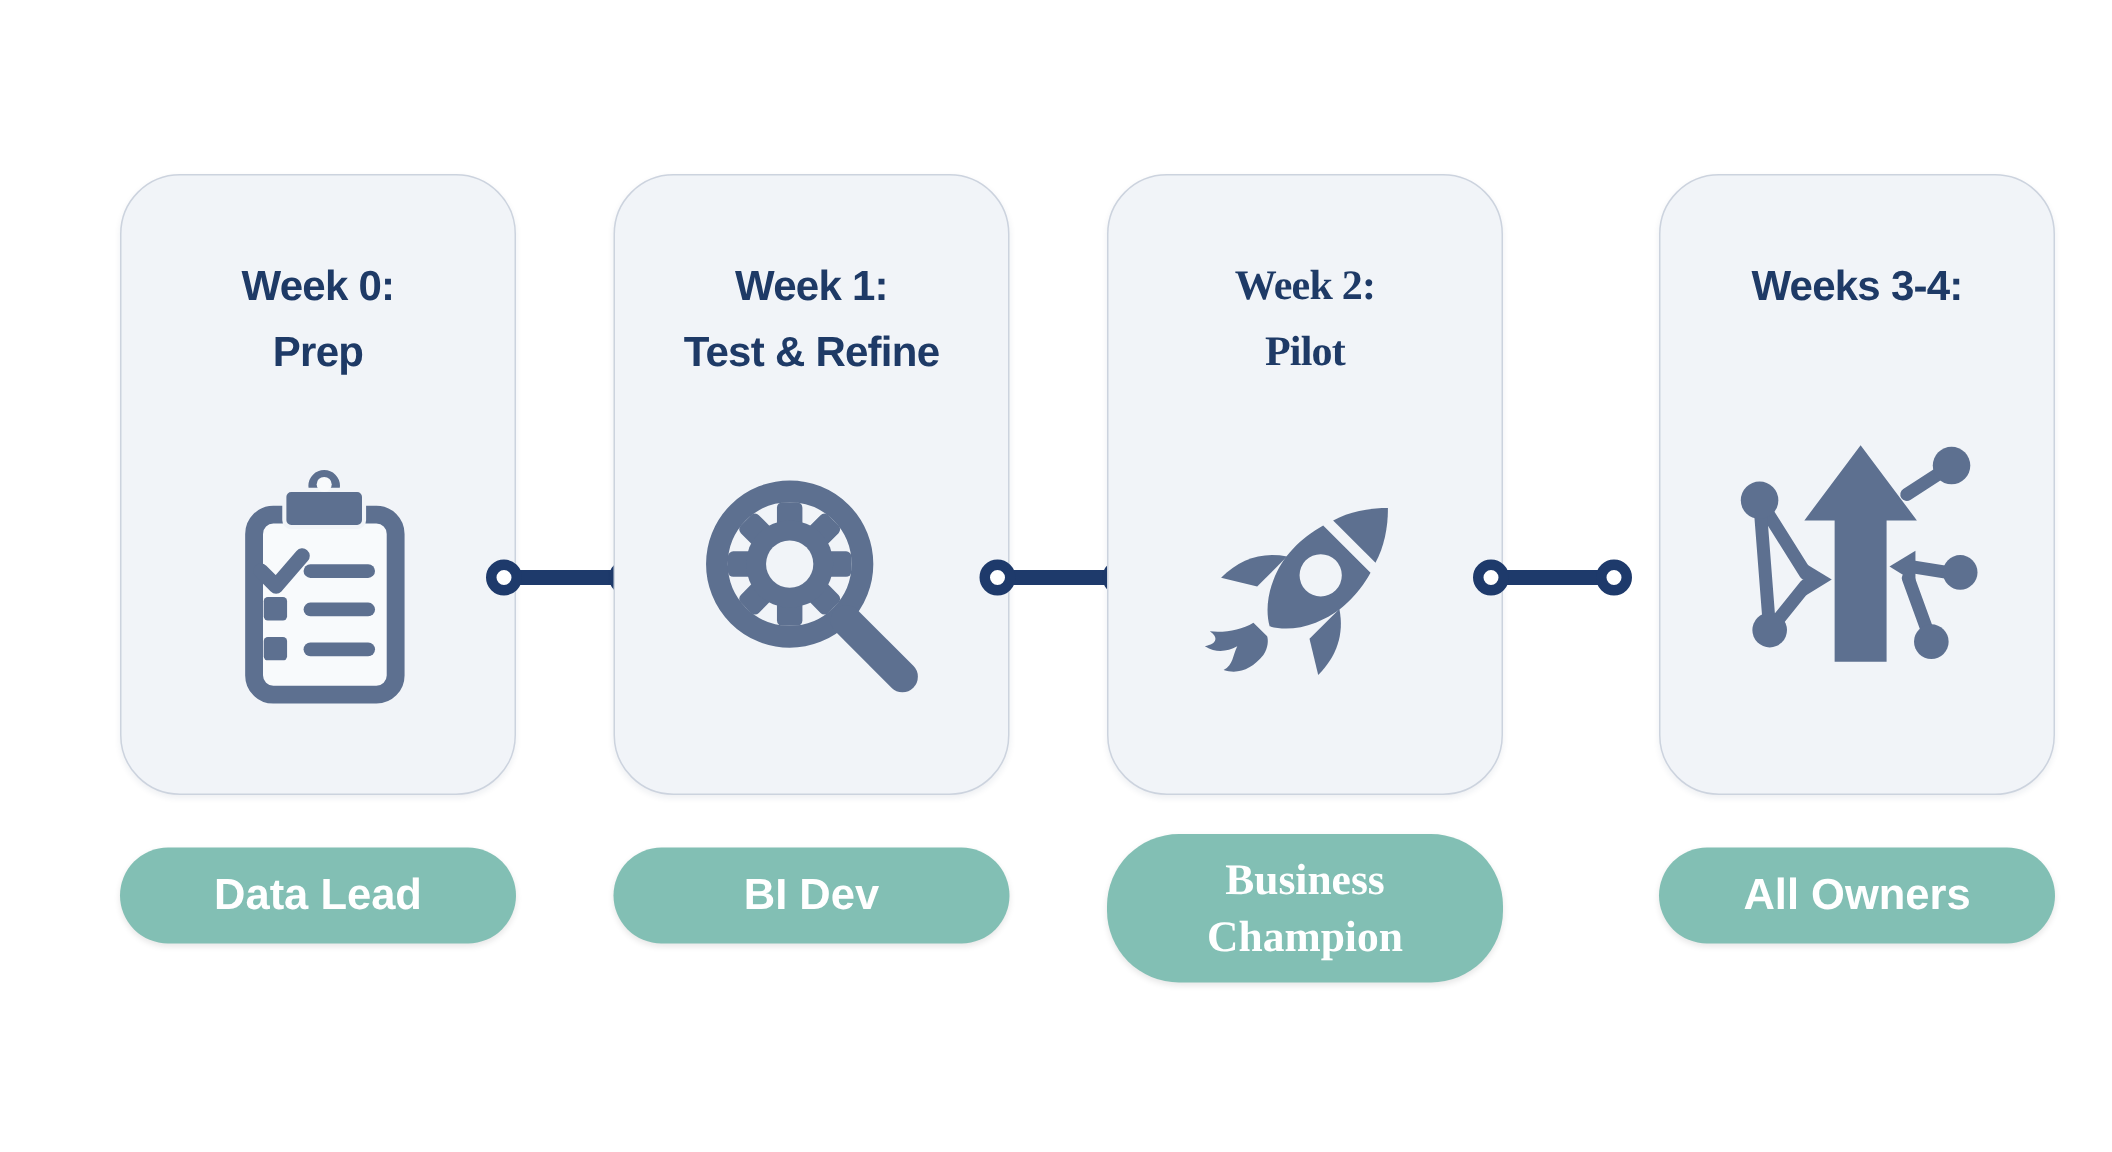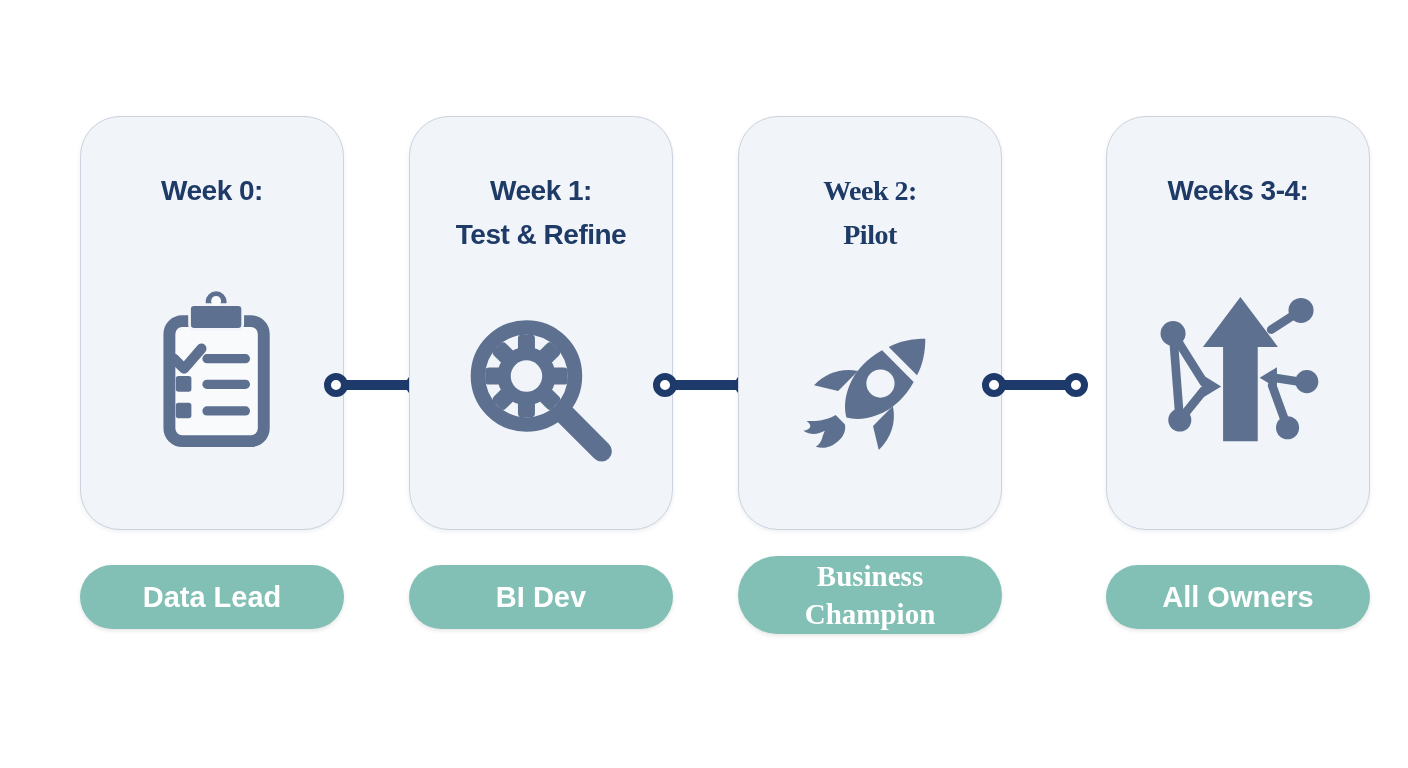--- a/index.html
+++ b/index.html
@@ -59,38 +59,39 @@
     width: 264px; height: 64px;
     background: var(--pill-teal, #82bfb4);
     border-radius: 48px;
     box-shadow: 0 2px 4px rgba(0, 0, 0, 0.10);
     display: flex; align-items: center; justify-content: center;
     text-align: center;
     color: var(--pill-text, #ffffff);
     font-weight: bold; font-size: 29px; line-height: 38px;
     padding: 0 26px;
   }
-  .pill.tall { top: 556px; height: 78px; }
+  .pill.tall { top: 556px; height: 99px; }
 
   .col1 { left: 80px; }
   .col2 { left: 409px; }
   .col3 { left: 738px; font-family: Liberation Serif, serif; }
   .col4 { left: 1058px; margin-left: 48px; }
   .conn1 { left: 324px; }
   .conn2 { left: 653px; }
   .conn3 { left: 982px; }
 </style>
 </head>
 <body>
 
 <div class="canvas">
 
   <section class="card col1">
     <h2 class="card-title">
       <span>Week 0:</span>
+      <span>Prep</span>
     </h2>
     <div class="icon-wrap">
       <svg class="icon" width="142" height="165" viewBox="0 0 155 180" aria-hidden="true">
         <rect x="31" y="35" width="103" height="131" rx="14" fill="#f8fafc" stroke="currentColor" stroke-width="13"></rect>
         <circle cx="82" cy="14" r="13" fill="currentColor" stroke="#f1f4f8" stroke-width="3"></circle>
         <rect x="53" y="17" width="58" height="27" rx="5" fill="currentColor" stroke="#f1f4f8" stroke-width="3"></rect>
         <circle cx="82" cy="13" r="5.5" fill="#f8fafc"></circle>
         <path d="M36 76 L47 87 L66 65" fill="none" stroke="currentColor" stroke-width="11" stroke-linecap="round" stroke-linejoin="round"></path>
         <line x1="72" y1="76" x2="114" y2="76" stroke="currentColor" stroke-width="10" stroke-linecap="round"></line>
         <rect x="38" y="95" width="17" height="17" rx="3" fill="currentColor"></rect>

